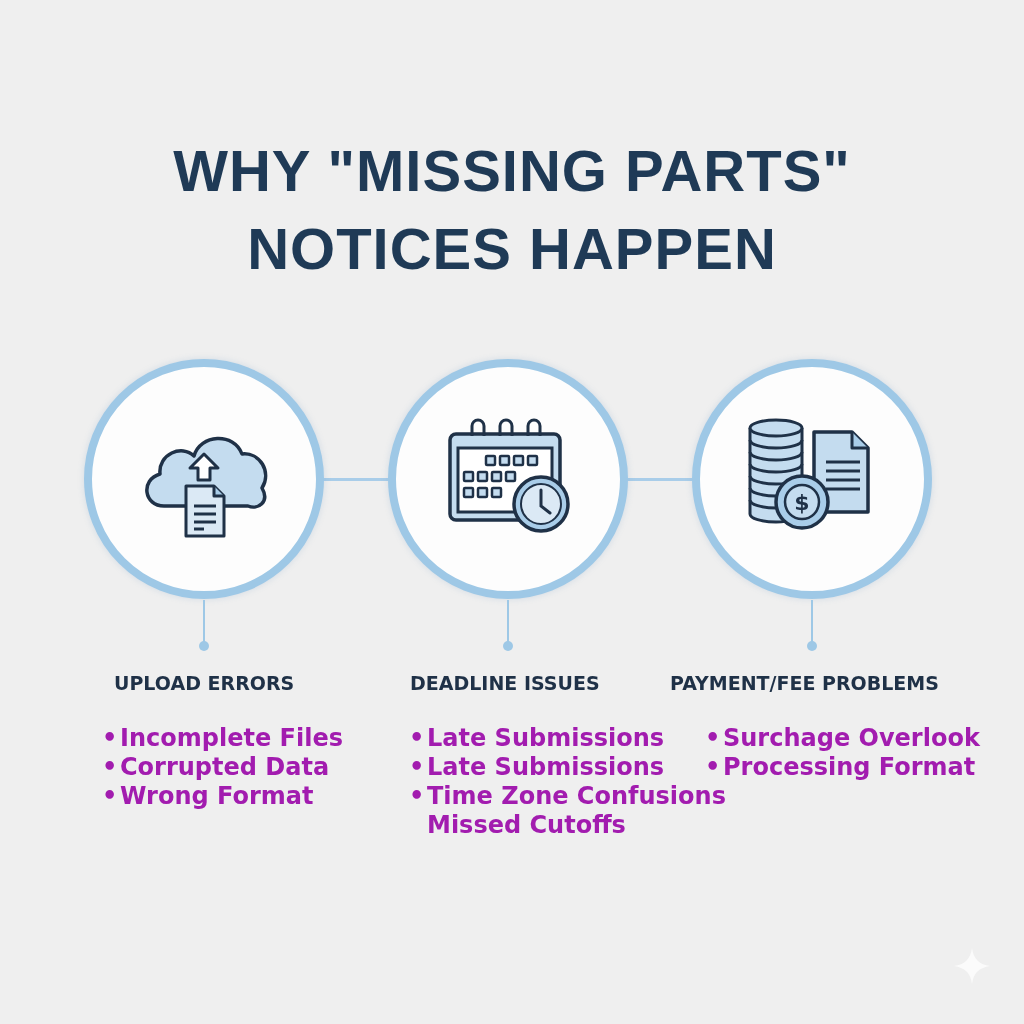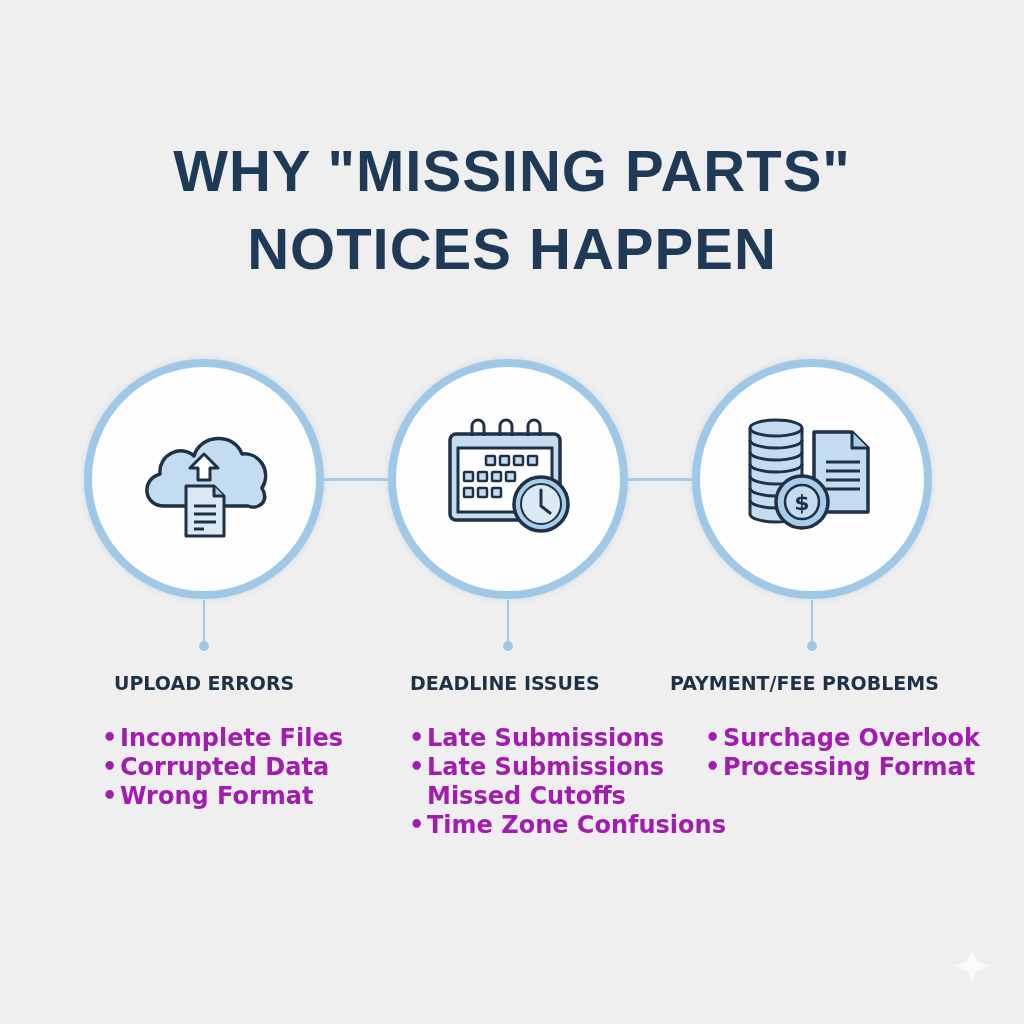--- a/index.html
+++ b/index.html
@@ -125,22 +125,22 @@
 <ul class="list" style="left:102px;">
   <li><span class="b">•</span><span>Incomplete Files</span></li>
   <li><span class="b">•</span><span>Corrupted Data</span></li>
   <li><span class="b">•</span><span>Wrong Format</span></li>
 </ul>
 
 <div class="col-title" style="left:410px;">DEADLINE ISSUES</div>
 <ul class="list" style="left:409px;">
   <li><span class="b">•</span><span>Late Submissions</span></li>
   <li><span class="b">•</span><span>Late Submissions</span></li>
+  <li><span class="b">•</span><span>Time Zone Confusions</span></li>
   <li><span class="b"></span><span>Missed Cutoffs</span></li>
-  <li><span class="b">•</span><span>Time Zone Confusions</span></li>
 </ul>
 
 <div class="col-title" style="left:670px;">PAYMENT/FEE PROBLEMS</div>
 <ul class="list" style="left:705px;">
   <li><span class="b">•</span><span>Surchage Overlook</span></li>
   <li><span class="b">•</span><span>Processing Format</span></li>
 </ul>
 
 <svg class="sparkle" width="40" height="40" viewBox="0 0 40 40">
   <path d="M20 2 Q22 18 38 20 Q22 22 20 38 Q18 22 2 20 Q18 18 20 2 Z" fill="#fbfbfb"></path>

